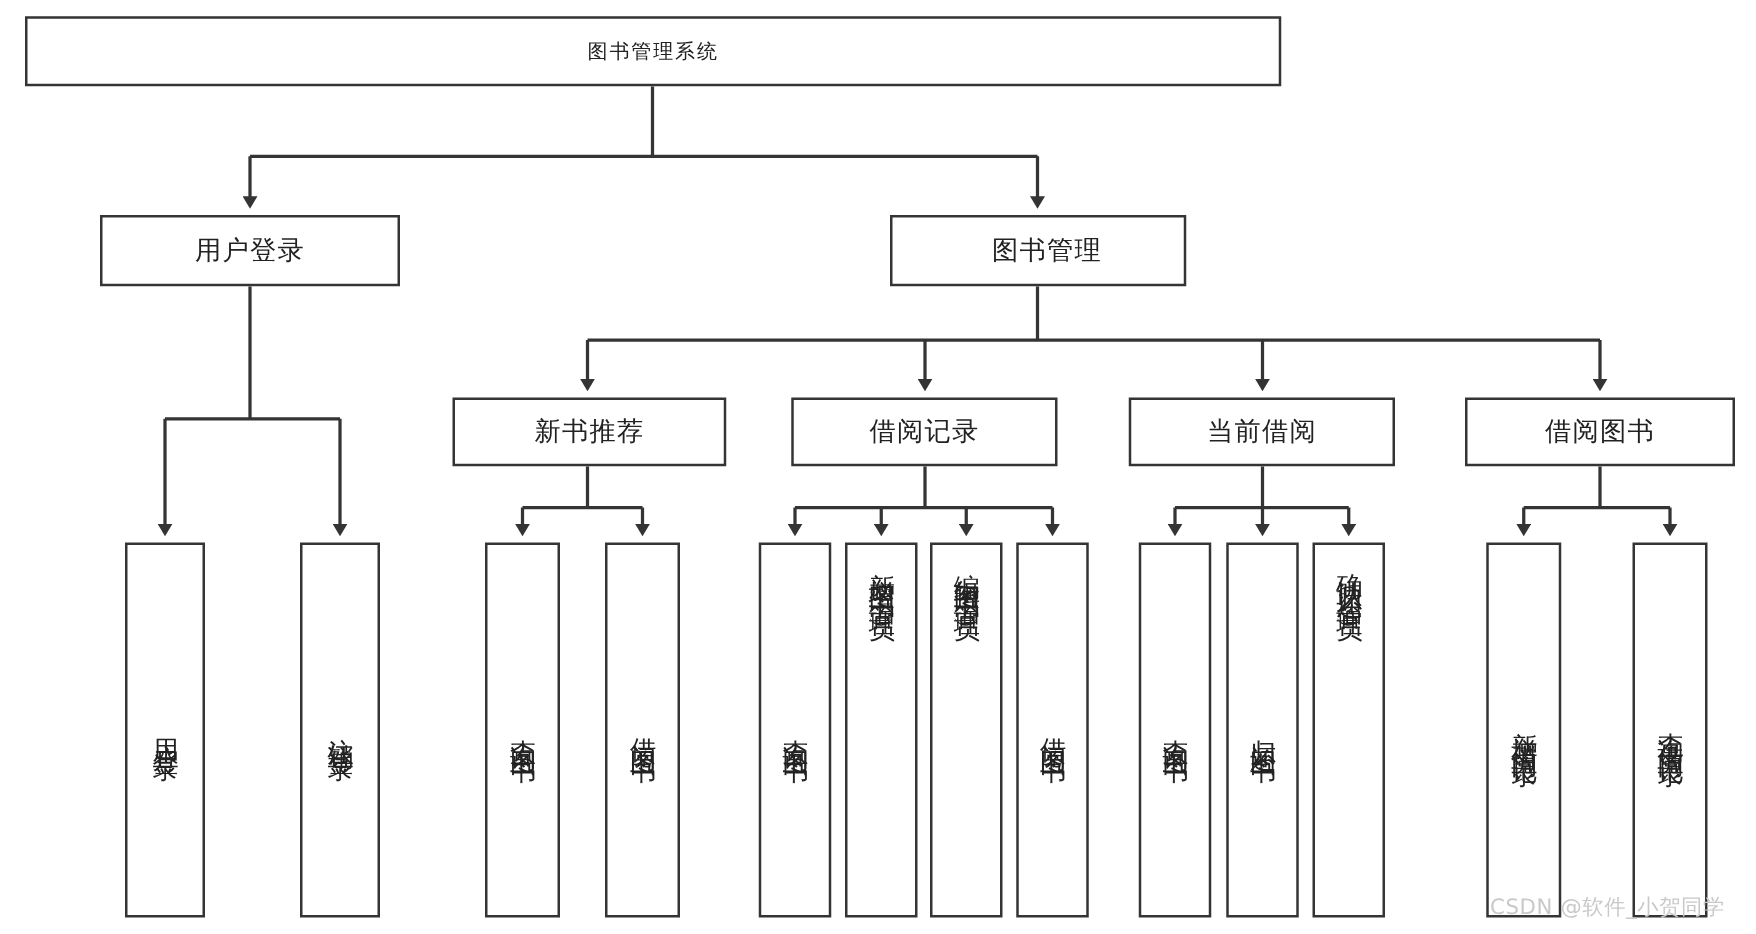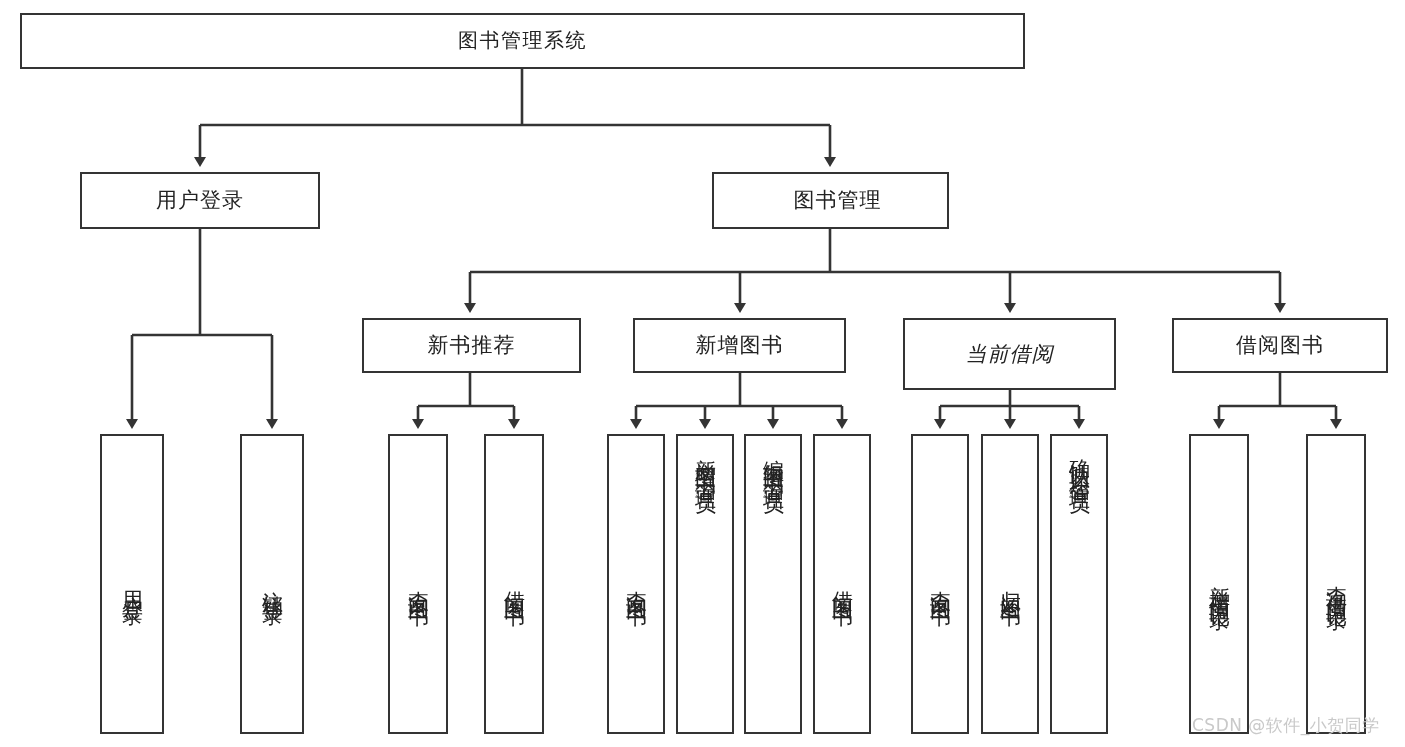--- a/index.html
+++ b/index.html
@@ -41,21 +41,21 @@
     text-align: center;
     line-height: 1.18;
   }
   
   .node.horiz .label {
     font-size: 21px;
     letter-spacing: 1px;
     white-space: nowrap;
   }
   .node.root .label {
-    font-size: 20px;
+    font-size: 16px;
     letter-spacing: 1.5px;
   }
   
   .node.vert {
     align-items: flex-start;
     padding-top: 6px;
   }
   .node.vert .label {
     writing-mode: vertical-rl;
     text-orientation: upright;
@@ -139,23 +139,23 @@
     <span class="label">用户登录</span>
   </div>
   <div class="node horiz" style="left:712px; top:172px; width:237px; height:57px;padding-left:14px;">
     <span class="label">图书管理</span>
   </div>
 
   <div class="node horiz" style="left:362px; top:318px; width:219px; height:55px;">
     <span class="label">新书推荐</span>
   </div>
   <div class="node horiz" style="left:633px; top:318px; width:213px; height:55px;">
-    <span class="label">新增图书</span>
-  </div>
-  <div class="node horiz" style="left:903px; top:318px; width:213px; height:72px;font-style:italic;">
+    <span class="label">借阅记录</span>
+  </div>
+  <div class="node horiz" style="left:903px; top:318px; width:213px; height:55px;">
     <span class="label">当前借阅</span>
   </div>
   <div class="node horiz" style="left:1172px; top:318px; width:216px; height:55px;">
     <span class="label">借阅图书</span>
   </div>
 
   <div class="node vert mid" style="left:100px; top:434px; width:64px; height:300px;">
     <span class="label">用户登录</span>
   </div>
   <div class="node vert mid" style="left:240px; top:434px; width:64px; height:300px;">

